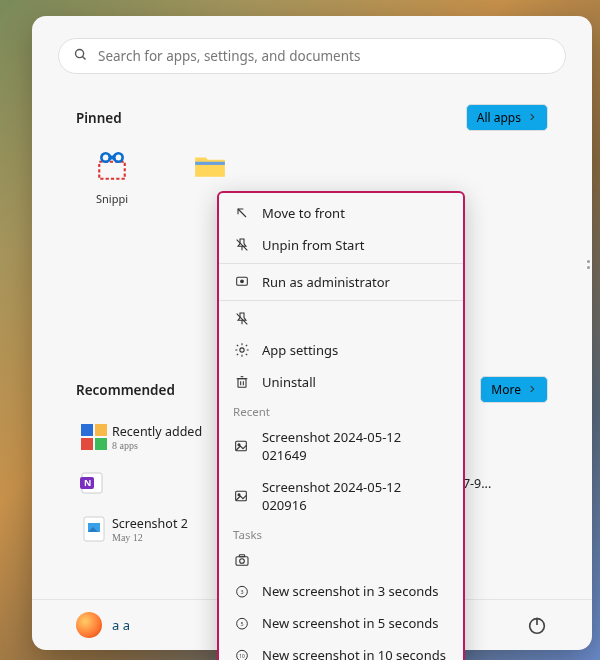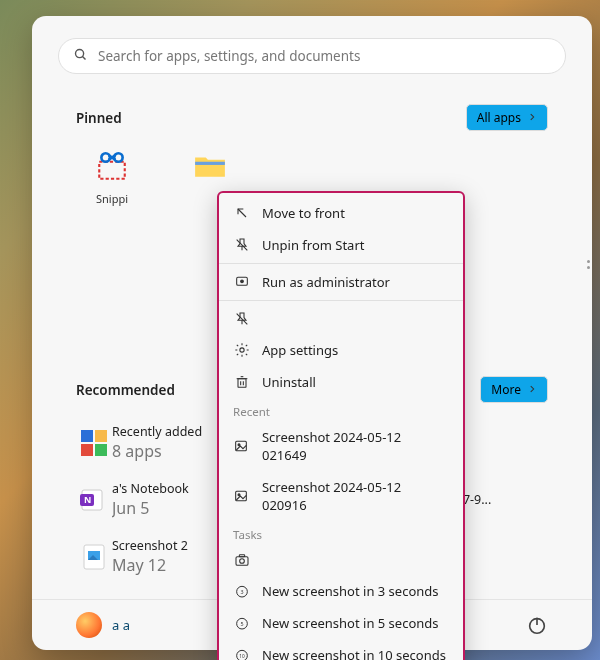--- a/index.html
+++ b/index.html
@@ -62,21 +62,21 @@
 .rec-item {
   display: flex; align-items: center; gap: 4px;
   padding: 6px 4px; border-radius: 4px; cursor: pointer;
 }
 .rec-icon {
   width: 28px; height: 28px; display:flex; align-items:center; justify-content:center;
   flex-shrink: 0;
 }
 .rec-text { display: flex; flex-direction: column; overflow: hidden; }
 .rec-title { font-size: 12.5px; color: #222; white-space: nowrap; overflow: hidden; text-overflow: ellipsis; }
-.rec-sub { font-size: 16px; color: #777; }
+.rec-sub { font-size: 10px; color: #777; font-family: Liberation Serif, serif; }
 
 .footer {
   margin-top: auto; border-top: 1px solid #e4e4e4;
   padding: 12px 44px; display: flex; align-items: center; justify-content: space-between;
 }
 .user { display: flex; align-items: center; gap: 10px; cursor: pointer; }
 .avatar {
   width: 26px; height: 26px; border-radius: 50%;
   background: radial-gradient(circle at 35% 35%, #ffcc66, #ff7733 60%, #cc4400);
 }
@@ -202,24 +202,20 @@
         </div>
     </div>
     <div class="rec-item">
       <div class="rec-icon">
         <svg viewBox="0 0 28 28">
             <rect x="2" y="4" width="20" height="20" rx="2" fill="#fff" stroke="#ccc"></rect>
             <rect x="0" y="8" width="14" height="12" rx="2" fill="#7b2fbf"></rect>
             <text x="4" y="17" font-size="9" font-weight="700" fill="#fff">N</text>
           </svg>
       </div>
-      <div class="rec-text">
-          <span class="rec-title">a's Notebook</span>
-          <span class="rec-sub">Jun 5</span>
-        </div>
     </div>
     <div class="rec-item">
       <div class="rec-icon"></div>
       <div class="rec-text">
           <span class="rec-title">024-05-26-14-15-47-9...</span>
           <span class="rec-sub"></span>
         </div>
     </div>
     <div class="rec-item">
       <div class="rec-icon">

